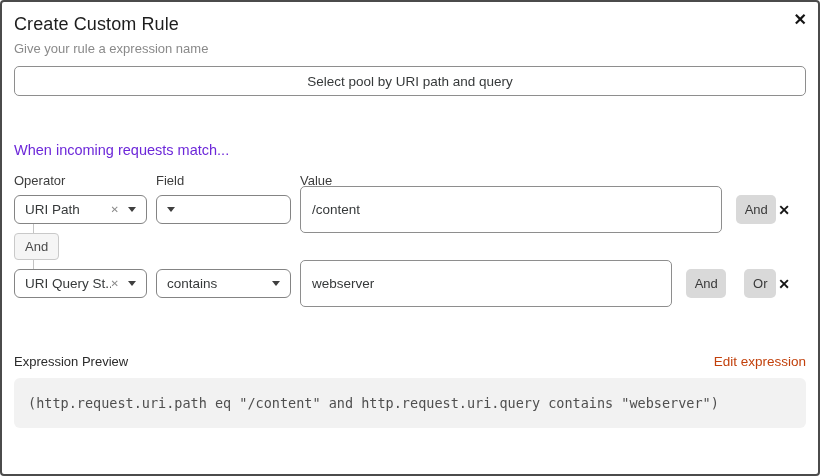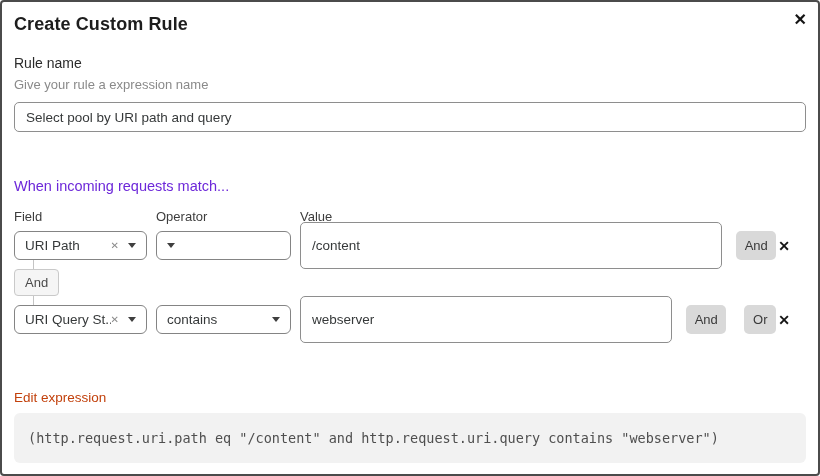--- a/index.html
+++ b/index.html
@@ -30,39 +30,40 @@
     color: #141414;
     cursor: pointer;
     line-height: 22px;
     padding: 2px;
     font-family: "Liberation Sans", sans-serif;
   }
   .title {
     margin-top: 11px;
     font-size: 18px;
     line-height: 23px;
-    font-weight: 700;
+    font-weight: 400;
     color: #1d1d1d;
     letter-spacing: 0.1px;
   }
   .rule-label { margin-top: 19px; font-size: 14px; color: #2b2b2b; line-height: 17px; }
   .helper   { margin-top: 5px;  font-size: 13px; color: #8a8a8a; line-height: 16px; }
   .text-input {
     display: block;
     width: 100%;
     height: 30px;
     margin-top: 9px;
     border: 1px solid #8e8e8e;
     border-radius: 5px;
     padding: 0 11px;
     font-size: 13.5px;
     color: #36393a;
     font-family: "Liberation Sans", sans-serif;
     background: #fff;
     outline: none;
+    text-align: center;
   }
   .match-heading {
     margin-top: 45px;
     font-size: 14.5px;
     font-weight: 400;
     color: #6d28d9;
     line-height: 18px;
   }
   .col-labels {
     display: grid;
@@ -192,29 +193,28 @@
 </style>
 </head>
 <body>
 
 <div class="dialog">
 
   <button class="close-btn">✕</button>
 
   <h1 class="title">Create Custom Rule</h1>
 
-  <div class="rule-label">Rule name</div>
   <div class="helper">Give your rule a expression name</div>
   <input class="text-input" type="text" value="Select pool by URI path and query" style="">
 
   <div class="match-heading">When incoming requests match...</div>
 
   <div class="col-labels">
+    <span>Operator</span>
     <span>Field</span>
-    <span>Operator</span>
     <span>Value</span>
   </div>
 
   <div class="match-row">
     <div class="dropdown dd-field">
       <span class="dd-text">URI Path</span>
       <span class="clear-x">✕</span>
       <span class="caret"></span>
     </div>
     <div class="dropdown dd-op">
@@ -241,17 +241,18 @@
       <span class="dd-text">contains</span>
       <span class="caret"></span>
     </div>
     <input class="value-input" type="text" value="webserver" style="">
     <button class="gray-btn">And</button>
     <button class="gray-btn btn-or">Or</button>
     <button class="row-remove">✕</button>
   </div>
 
   <div class="expr-header">
+    <span class="expr-label">Expression Preview</span>
     <a class="expr-link" href="#">Edit expression</a>
   </div>
   <div class="expr-code">(http.request.uri.path eq "/content" and http.request.uri.query contains "webserver")</div>
 
 </div>
 
 </body></html>

